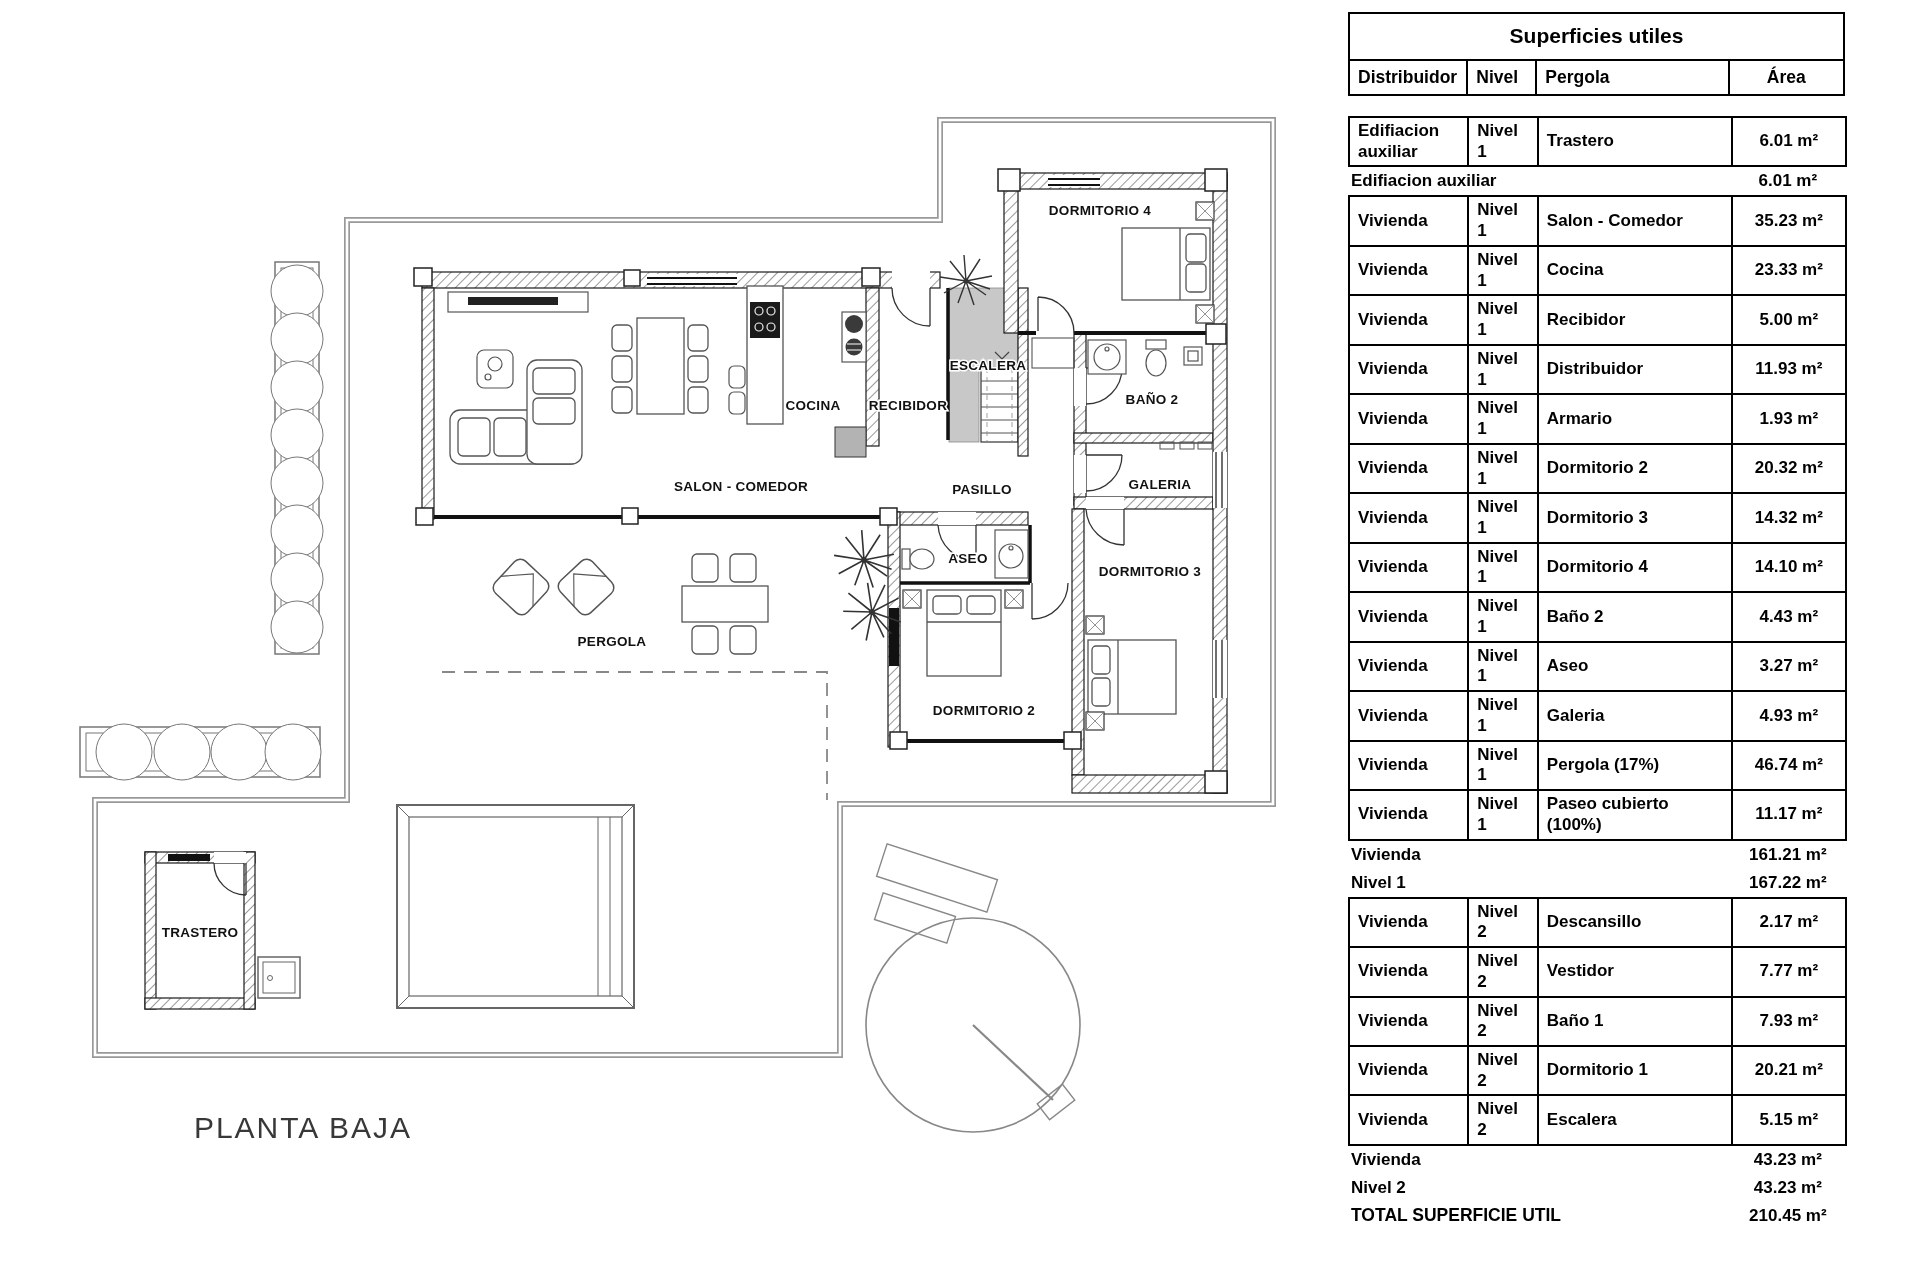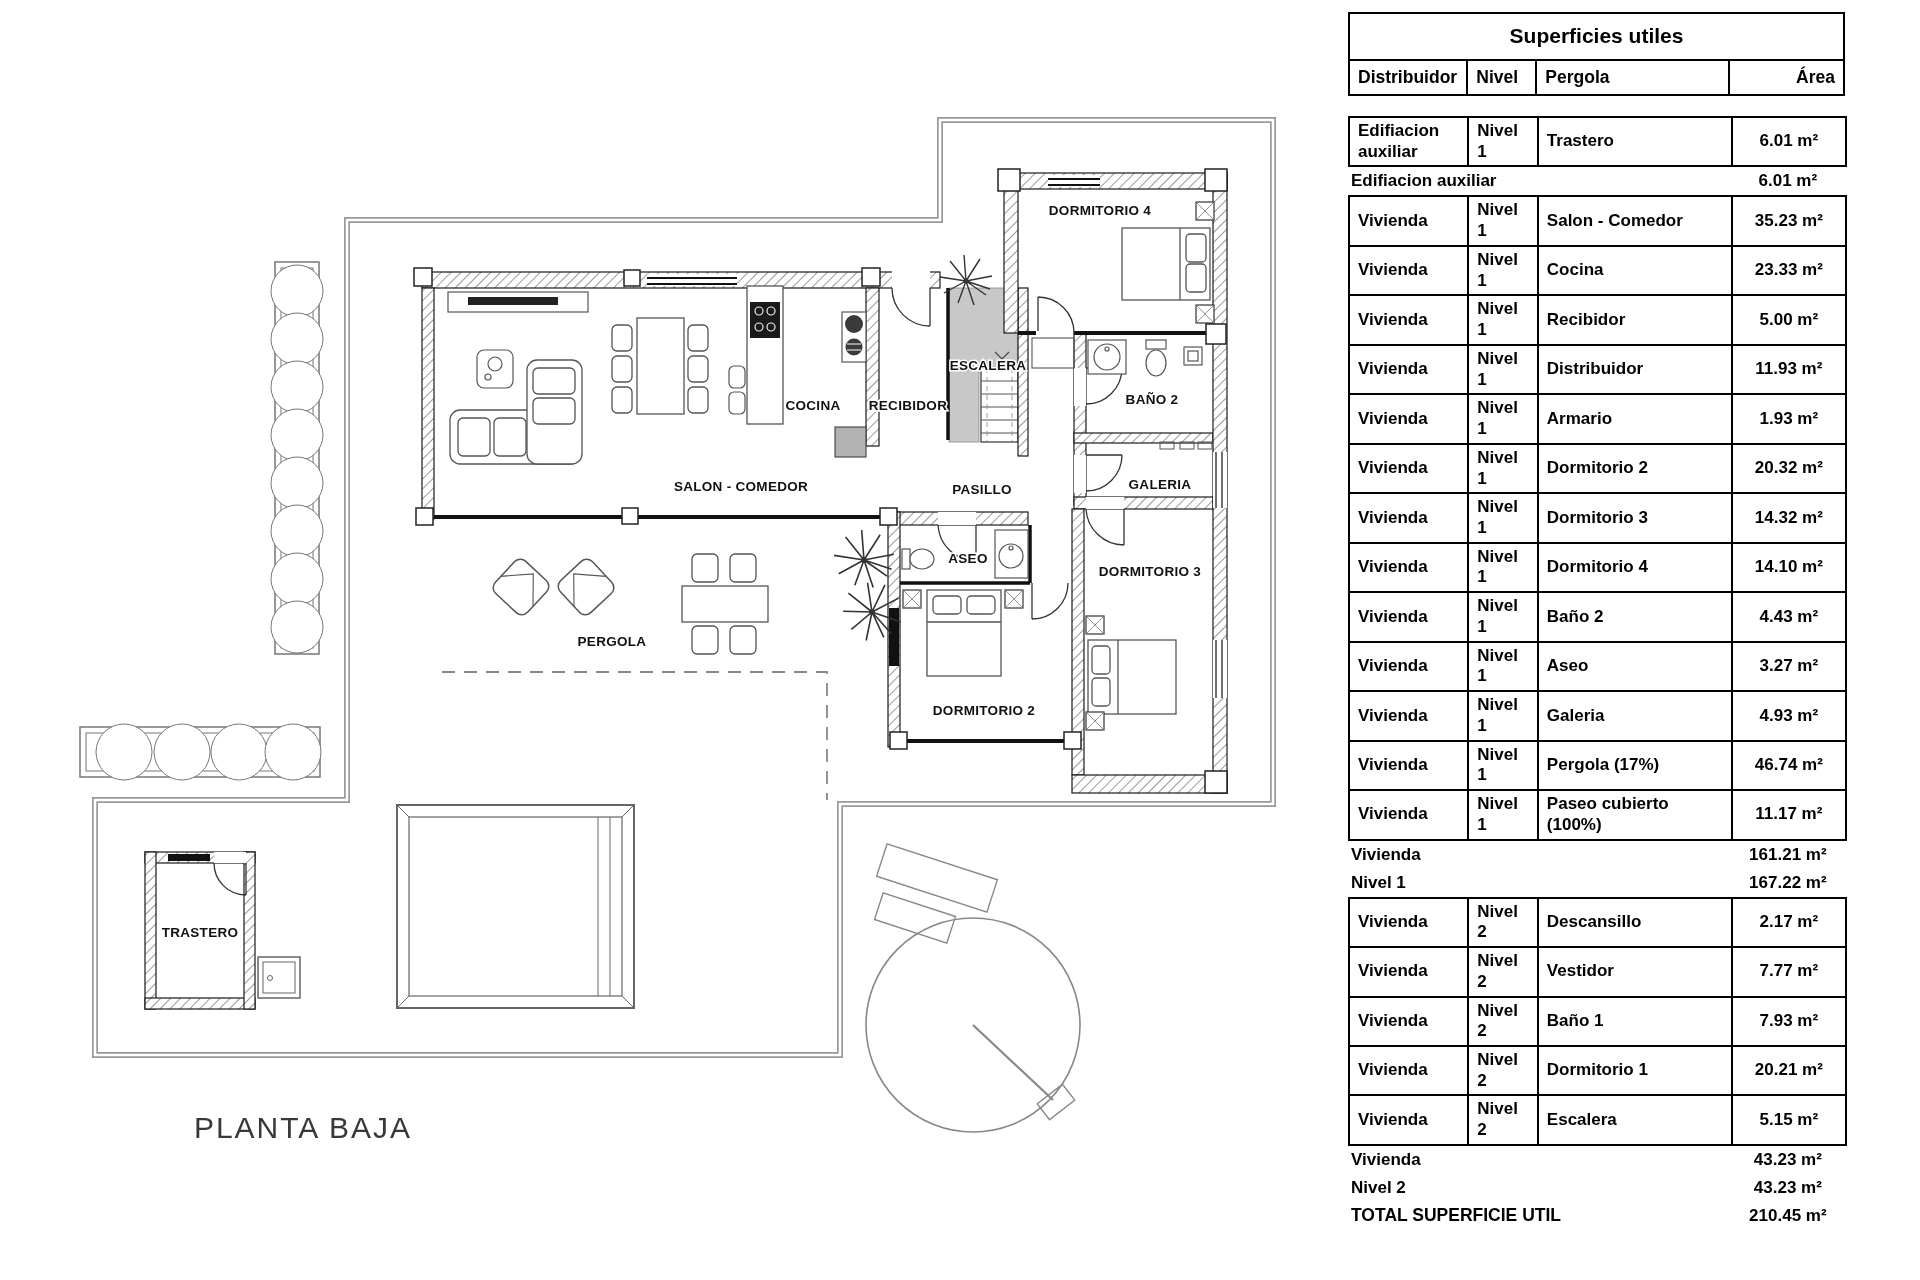--- a/index.html
+++ b/index.html
@@ -9,21 +9,21 @@
   .rl{font-family:"Liberation Sans",sans-serif;font-weight:bold;font-size:13.5px;fill:#111;
       text-anchor:middle;letter-spacing:.3px;paint-order:stroke;stroke:#fff;stroke-width:3px;}
   .big{font-family:"Liberation Sans",sans-serif;font-weight:400;font-size:30px;fill:#383838;
        text-anchor:middle;letter-spacing:2px;paint-order:stroke;stroke:#fff;stroke-width:2px;}
   .tables{position:absolute;left:1348px;top:12px;width:497px;}
   .hdr-box{border:2px solid #000;}
   .hdr-title{font-weight:bold;font-size:21px;text-align:center;padding:10px 0 11px;border-bottom:2px solid #000;}
   .hdr-row{display:flex;}
   .hc{box-sizing:border-box;font-weight:bold;font-size:17.5px;padding:6px 8px;border-right:2px solid #000;}
   .hc:last-child{border-right:none;}
-  .w-c1{width:24%;} .w-c2{width:14%;} .w-c3{width:39%;} .w-c4{width:23%;text-align:right;}
+  .w-c1{width:24%;} .w-c2{width:14%;} .w-c3{width:39%;} .w-c4{width:23%;text-align:center;}
   .gap{height:20px;}
   .grid{display:table;width:100%;border-collapse:collapse;}
   .trow{display:table-row;}
   .td{display:table-cell;box-sizing:border-box;border:2px solid #000;font-weight:bold;
       font-size:17px;line-height:1.22;padding:3px 8px;vertical-align:middle;}
   .td.c2{width:14%;} .td.c1{width:24%;} .td.c3{width:39%;}
   .td.c4{width:23%;text-align:center;}
   .subrow{display:flex;align-items:center;min-height:28px;}
   .sub-label{font-weight:bold;font-size:17px;padding-left:3px;}
   .sub-value{font-weight:bold;font-size:17px;width:23%;text-align:center;margin-left:auto;}

